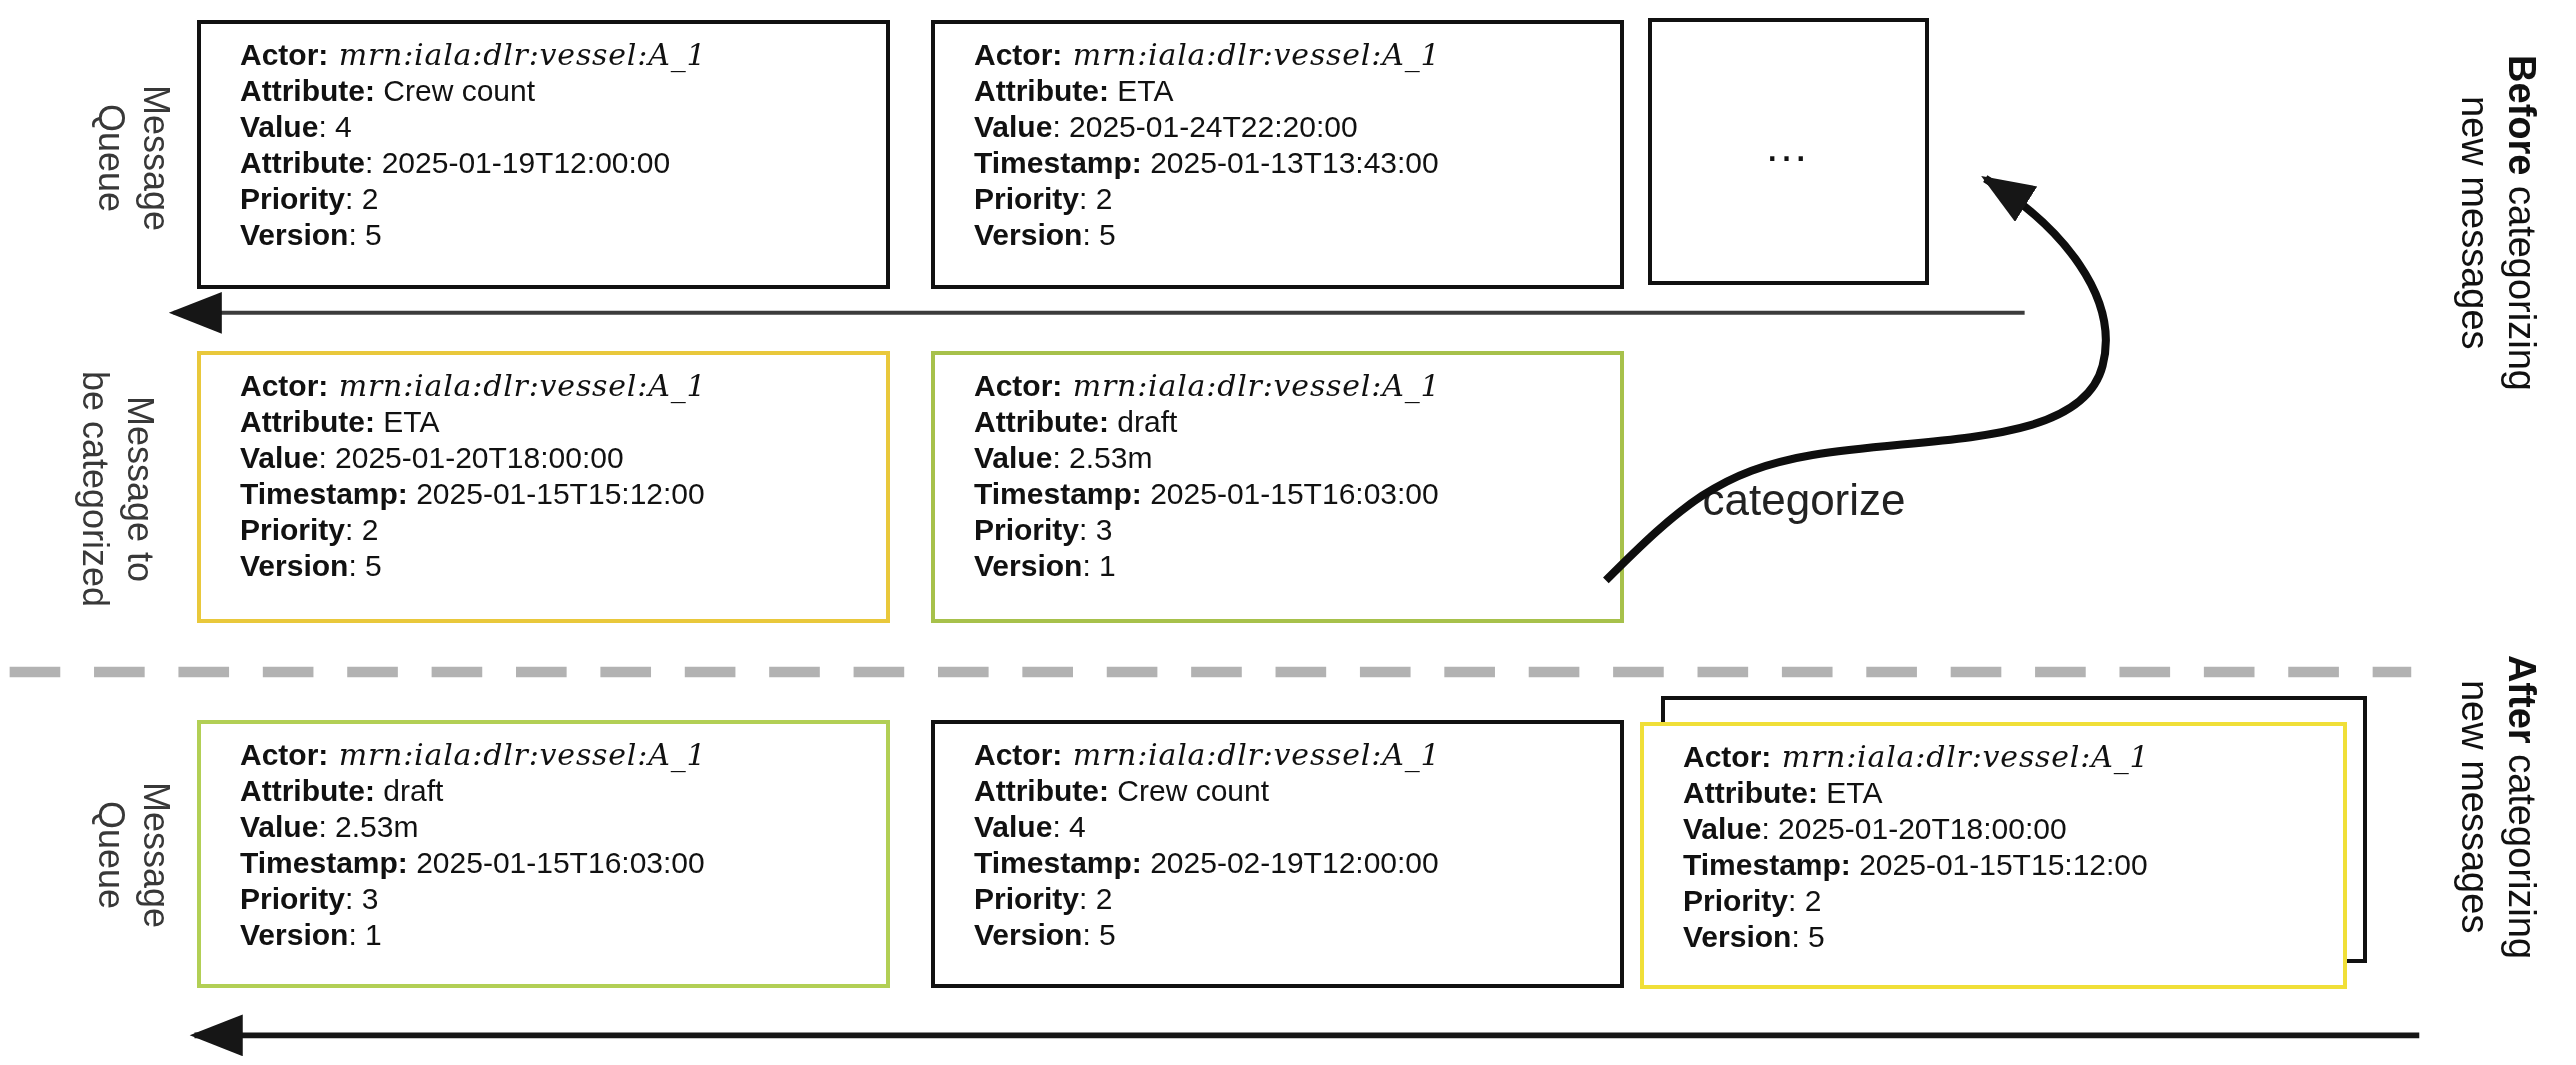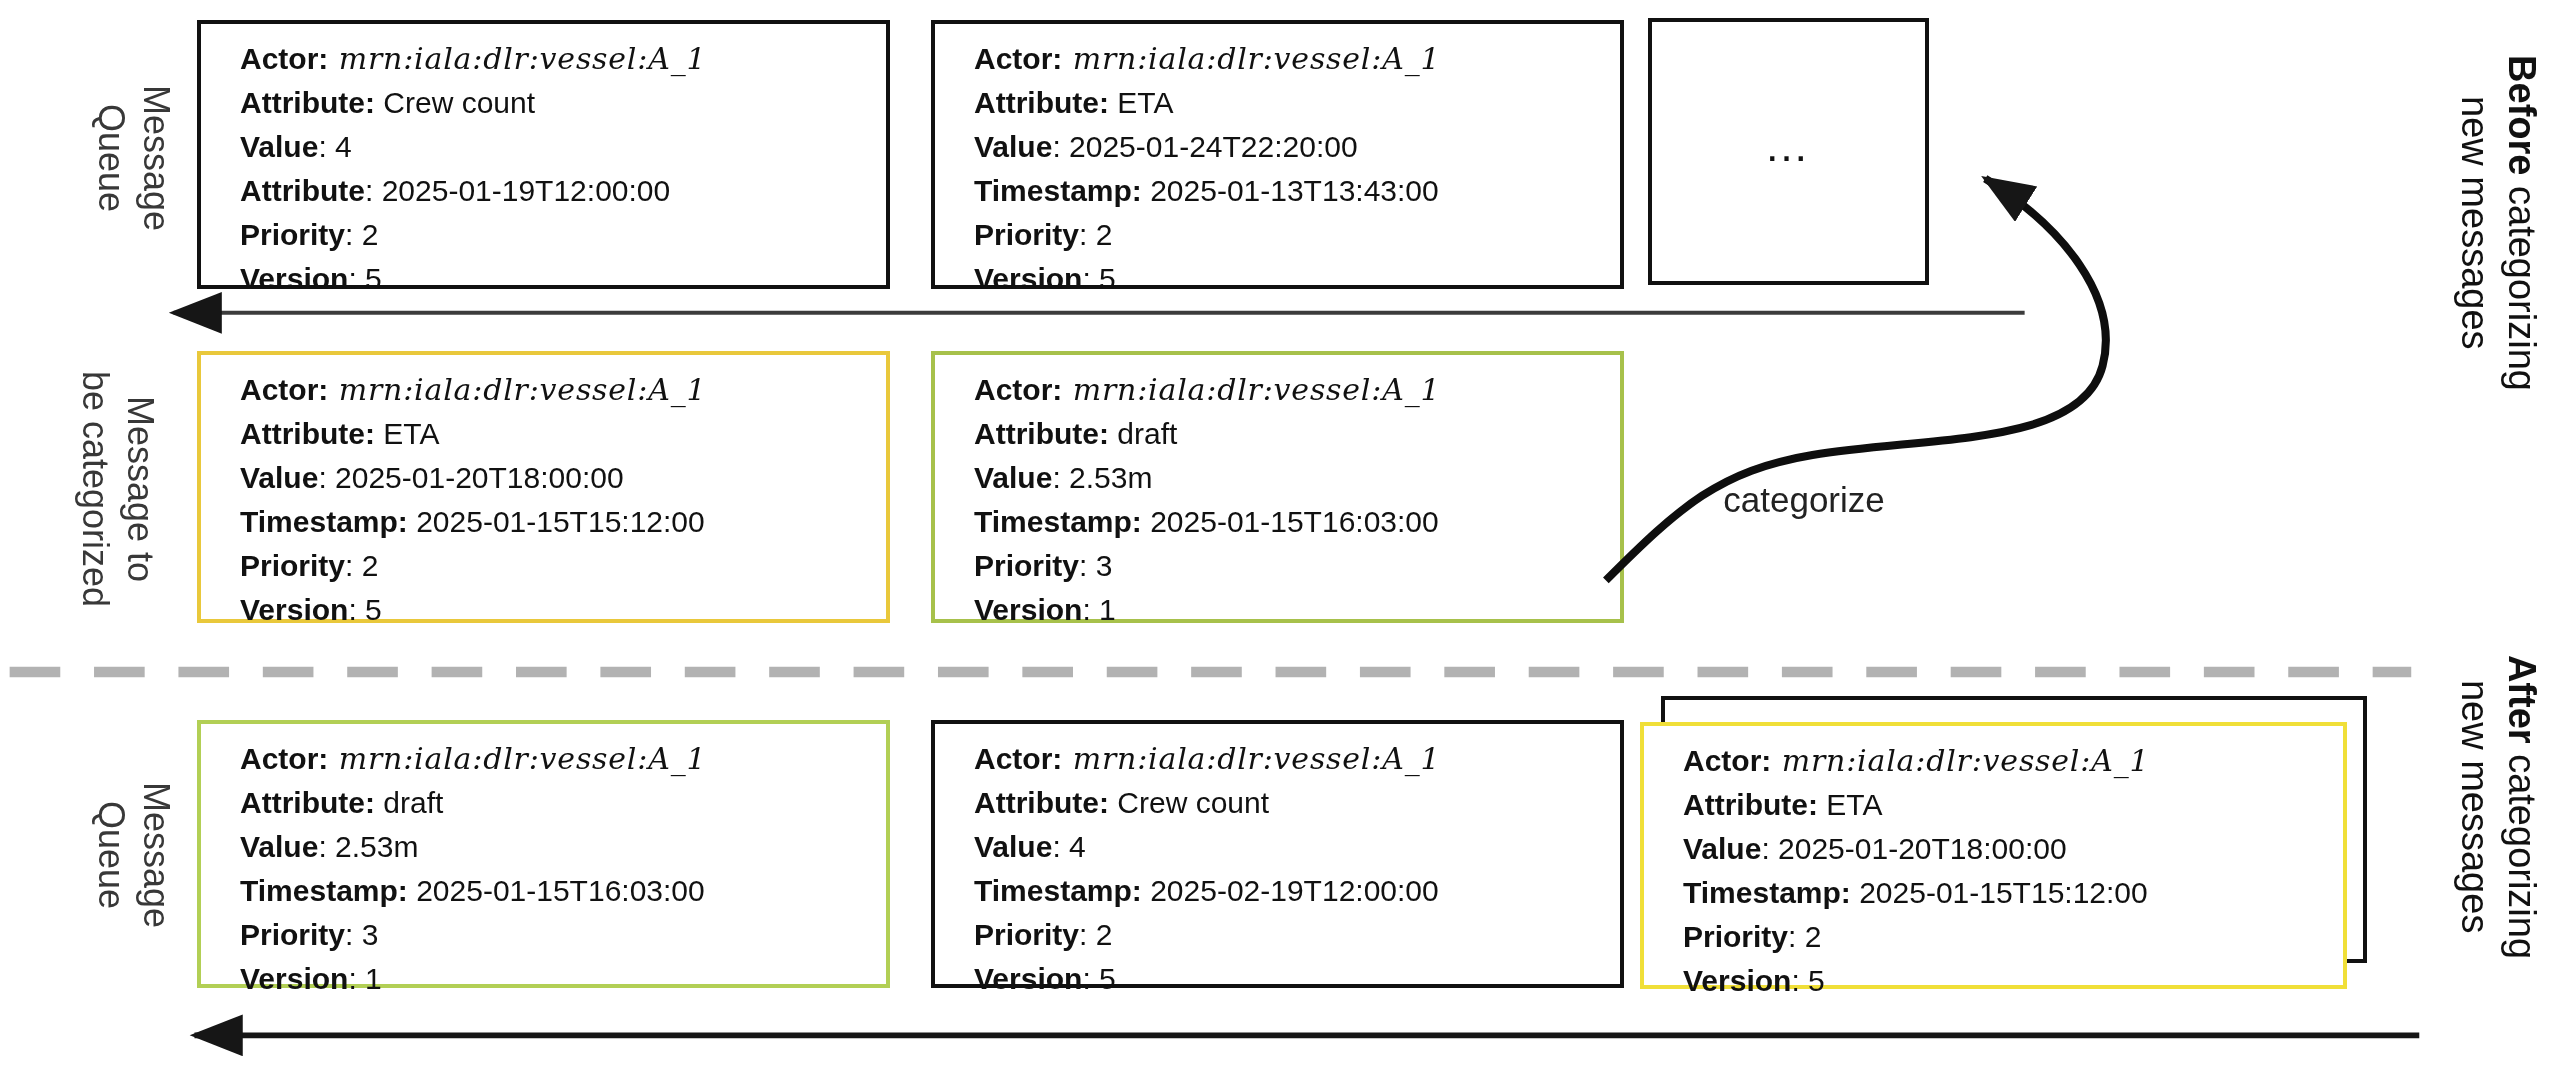--- a/index.html
+++ b/index.html
@@ -9,41 +9,41 @@
   }
   .msg-box{
     position:absolute;background:#ffffff;box-sizing:border-box;
     border:4.8px solid #111111;padding:13px 6.4px 0 39px;z-index:2;
   }
   .b-black  {border-color:#111111;}
   .b-yellow {border-color:#E9C83B;}
   .b-green  {border-color:#A7C14B;}
   .b-green2 {border-color:#B2CF55;}
   .b-yellow2{border-color:#F0DF38;}
-  .line{font-size:30px;line-height:44px;color:#111111;white-space:nowrap;}
+  .line{font-size:30px;line-height:36px;color:#111111;white-space:nowrap;}
   .b{font-weight:bold;}
   .mrn{font-family:"DejaVu Serif",serif;font-style:italic;letter-spacing:0.8px;}
   .ellipsis-card{
     display:flex;align-items:center;justify-content:center;
     font-size:45px;letter-spacing:4px;color:#111111;padding:0 0 11.3px 0;
   }
   .shadow-card{
     position:absolute;background:#ffffff;box-sizing:border-box;
     border:4.8px solid #111111;z-index:1;
   }
   .vlabel{
     position:absolute;writing-mode:vertical-rl;text-align:center;
     transform:translate(-50%,-50%);line-height:1.24;white-space:nowrap;z-index:3;
   }
   .vlabel.left {font-size:36px;color:#383838;}
   .vlabel.right{font-size:38px;color:#111111;}
   .vlabel .bold{font-weight:bold;}
   .categorize-label{
     position:absolute;transform:translate(-50%,-50%);
-    font-size:35px;color:#222222;z-index:3;white-space:nowrap;
+    font-size:44px;color:#222222;z-index:3;white-space:nowrap;
   }
   .overlay{position:absolute;left:0;top:0;z-index:4;pointer-events:none;}
 </style>
 </head>
 <body>
 
 <div class="canvas">
 
   <div class="vlabel left" style="left:133px;top:158px">
     <div>Message</div>

